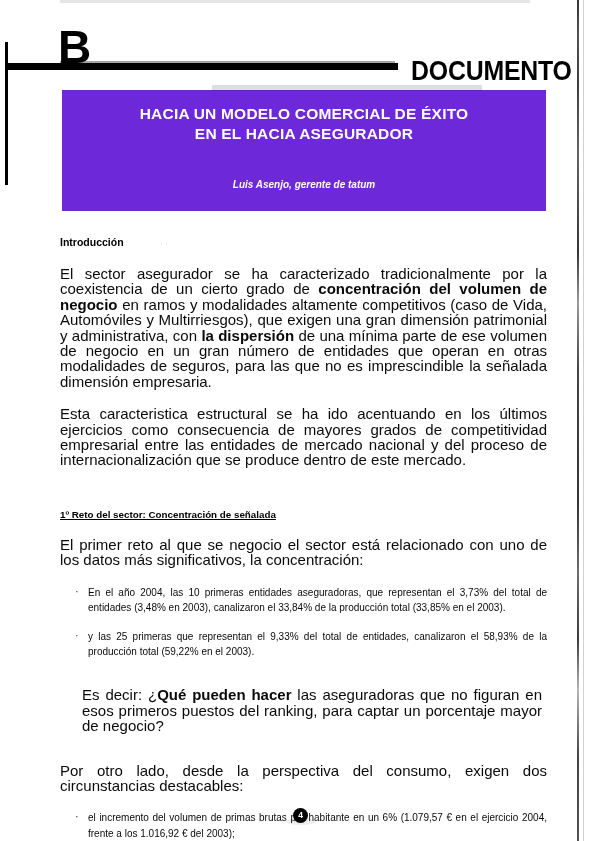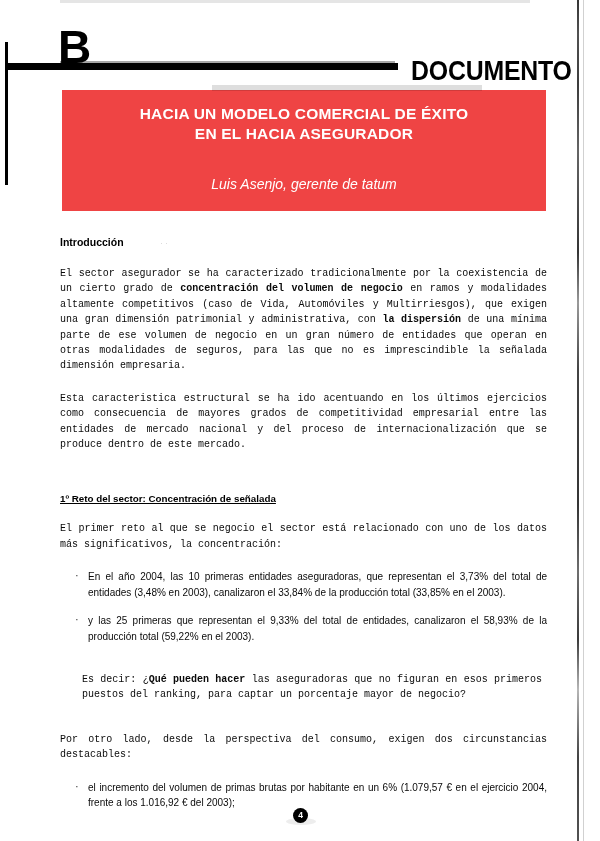--- a/index.html
+++ b/index.html
@@ -104,21 +104,21 @@
     color: #000;
   }
 
   
   .title-block {
     position: absolute;
     left: 62px;
     top: 90px;
     width: 484px;
     height: 121px;
-    background: #ef4444;
+    background: #6d28d9;
     color: #ffffff;
   }
   .title-block .smudge {
     position: absolute;
     left: 150px;
     top: -5px;
     width: 270px;
     height: 6px;
     background: rgba(0,0,0,.13);
   }
@@ -136,23 +136,23 @@
     color: #ffffff;
   }
   .doc-title .l2 { display: block; }
   .doc-author {
     position: absolute;
     left: 0;
     top: 88px;
     width: 484px;
     text-align: center;
     font-family: "Liberation Sans", sans-serif;
-    font-weight: normal;
+    font-weight: bold;
     font-style: italic;
-    font-size: 14px;
+    font-size: 10px;
     line-height: 13px;
     color: #ffffff;
   }
 
   
   .body {
     position: absolute;
     left: 60px;
     top: 236px;
     width: 487px;
@@ -170,22 +170,22 @@
     position: absolute;
     left: 100px;
     top: 1px;
     font-weight: normal;
     font-size: 9px;
     color: rgba(0,0,0,.17);
     letter-spacing: 2px;
   }
 
   p.para {
-    font-family: Liberation Mono, monospace;
-    font-size: 10px;
+    font-family: Liberation Sans, sans-serif;
+    font-size: 15px;
     line-height: 15.4px;
     margin: 0 0 17px 0;
     text-align: justify;
     color: #0a0a0a;
   }
   p.para b { font-weight: bold; }
 
   .h-sec {
     font-family: "Liberation Sans", sans-serif;
     font-weight: bold;

